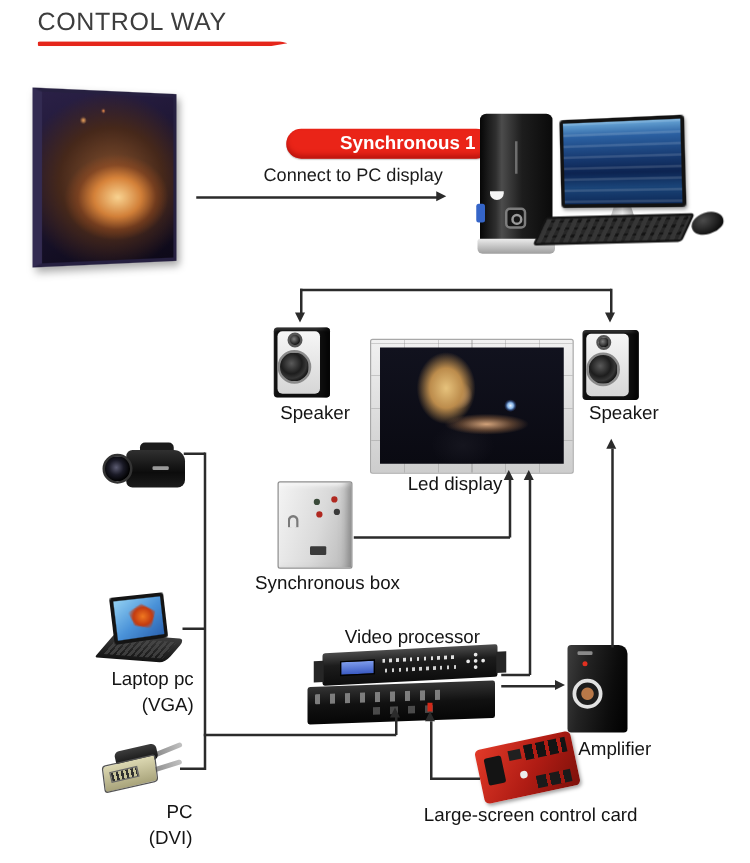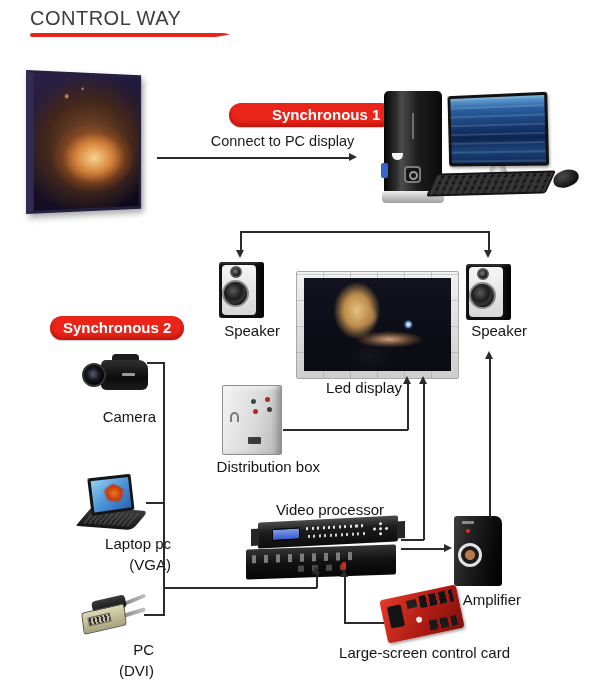--- a/index.html
+++ b/index.html
@@ -225,49 +225,47 @@
       <div class="speaker-woofer"></div>
   </div>
   <div class="lbl" style="left:204px;top:320px;width:76px;">Speaker</div>
   <div class="lbl" style="left:451px;top:320px;width:76px;">Speaker</div>
 
   <div class="middisplay">
       <div class="middisplay-screen"></div>
     </div>
   <div class="lbl" style="left:316px;top:377px;width:86px;">Led display</div>
 
-  <div class="badge" style="left:50px;top:316px;">Synchronous 2</div>
 
   <div class="camera">
     <div class="camera-top"></div>
       <div class="camera-body"></div>
       <div class="camera-lens"></div>
       <div class="camera-mark"></div>
   </div>
   <div class="lbl" style="left:72px;top:406px;width:84px;">
-    <div>Camera</div>
   </div>
 
   <div class="distbox">
     <i style="left:28px;top:13px;background:#3a4a3a;"></i>
     <i style="left:42px;top:11px;background:#b02820;"></i>
     <i style="left:30px;top:23px;background:#b02820;"></i>
     <i style="left:44px;top:21px;background:#3a3a3a;"></i>
     <div class="distbox-handle"></div>
       <div class="distbox-label"></div>
   </div>
-  <div class="lbl" style="left:204px;top:456px;width:116px;">Distribution box</div>
+  <div class="lbl" style="left:204px;top:456px;width:116px;">Synchronous box</div>
 
   <div class="laptop">
     <div class="laptop-base"></div>
     <div class="laptop-screen">
         <div class="laptop-glass"></div>
       </div>
   </div>
-  <div class="lbl" style="left:87px;top:533px;width:84px;">
+  <div class="lbl" style="left:71px;top:533px;width:84px;">
     <div>Laptop pc</div>
       <div>(VGA)</div>
   </div>
 
   <div class="dvi">
     <div class="dvi-cable" style="left:34px;top:16px;width:34px;transform:rotate(-22deg);"></div>
     <div class="dvi-cable" style="left:30px;top:28px;width:37px;transform:rotate(-17deg);"></div>
     <div class="dvi-plug" style="left:30px;top:14px;transform:rotate(-22deg);"></div>
     <div class="dvi-plug" style="left:27px;top:26px;transform:rotate(-17deg);"></div>
     <div class="dvi-top"></div>

